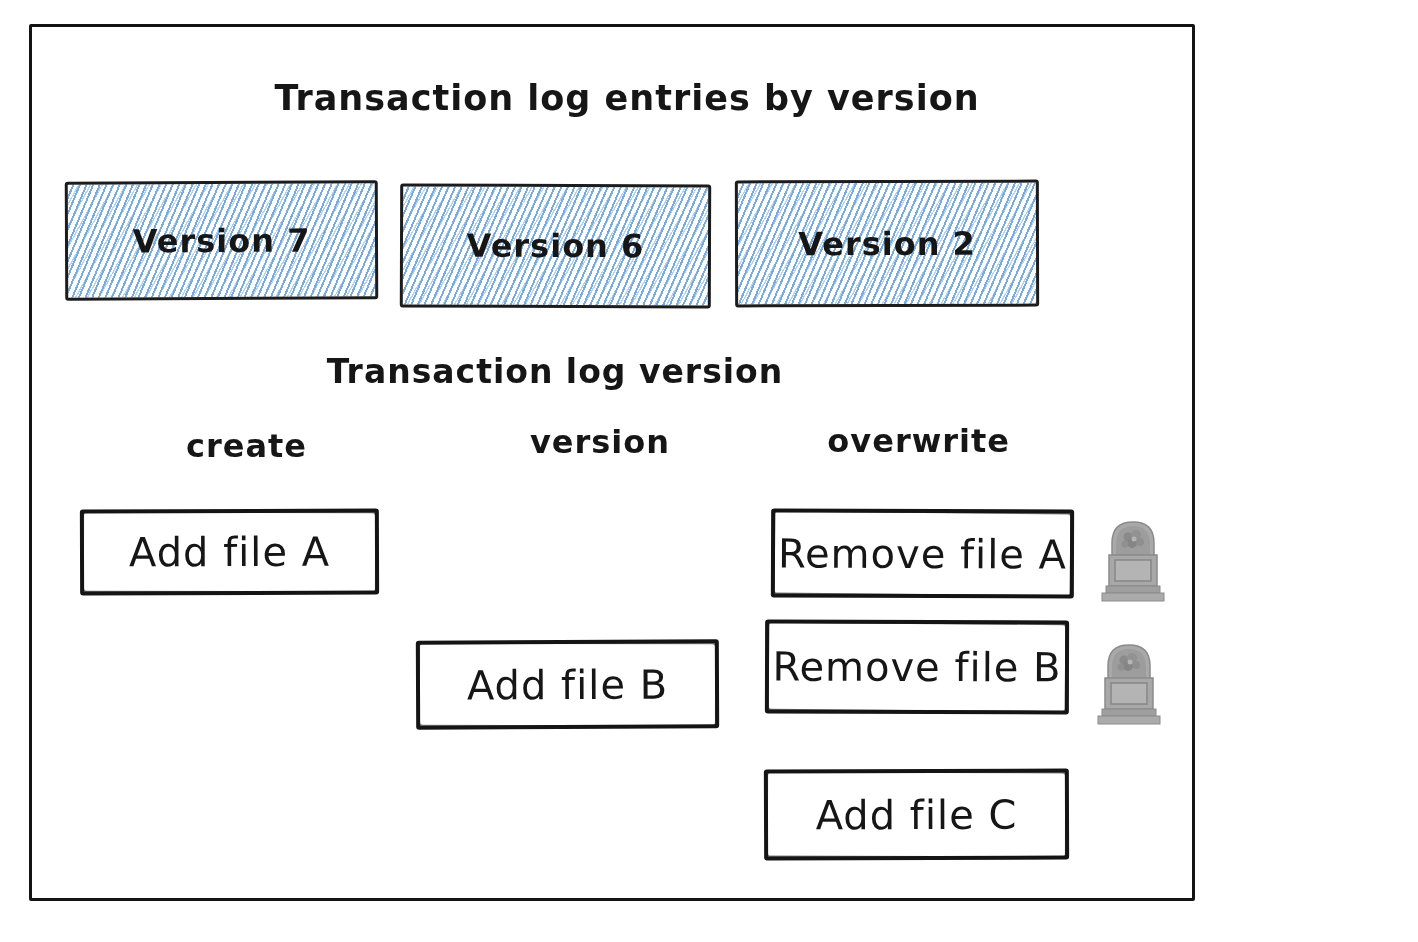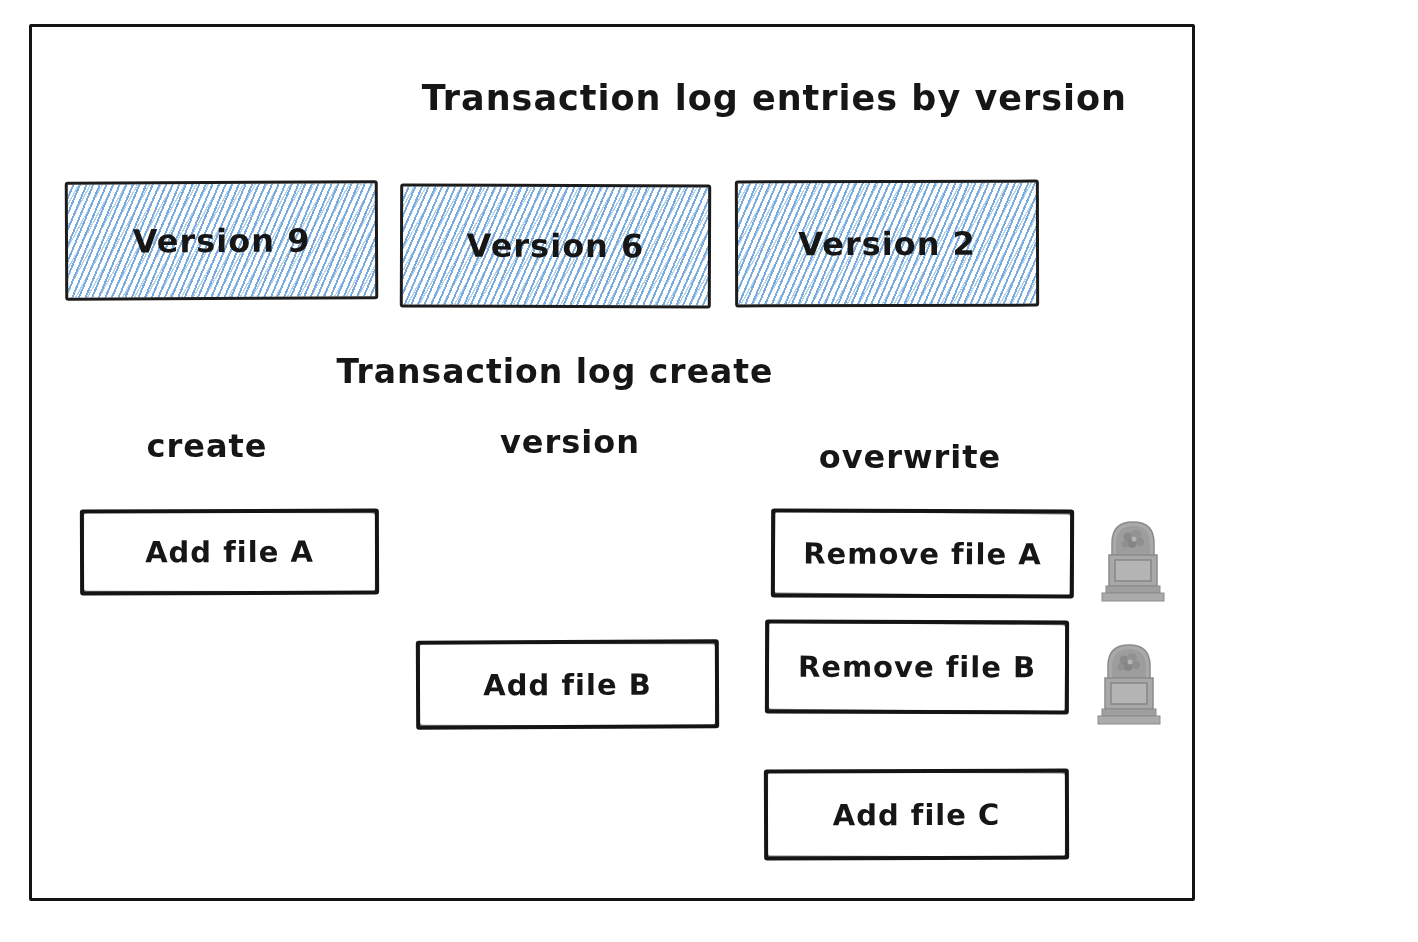--- a/index.html
+++ b/index.html
@@ -12,35 +12,35 @@
     color:#161616;
     overflow:hidden;
   }
   .frame {
     position:absolute; left:29px; top:24px; width:1166px; height:877px;
     border:3px solid #141414;
     border-radius:2px;
   }
   .title {
     position:absolute; left:127px; top:78px; width:1000px;
-    text-align:right; font-size:35px; font-weight:bold;
+    text-align:center; font-size:35px; font-weight:bold;
     letter-spacing:1px;
   }
   .subtitle {
     position:absolute; left:255px; top:352px; width:600px;
     text-align:center; font-size:33px; font-weight:bold;
     letter-spacing:1px;
   }
   .col-label {
-    position:absolute; width:200px; text-align:center;
+    position:absolute; width:200px; text-align:right;
     font-size:32px; font-weight:bold; letter-spacing:1px;
   }
   .col-create   { left:107px; top:427px; }
   .col-append   { left:470px; top:423px; }
-  .col-overwrite{ left:810px; top:438px; }
+  .col-overwrite{ left:810px; top:422px; }
 
   .vbox {
     position:absolute;
     border:3.5px solid #1c1c1c;
     border-radius:3px;
     display:flex; align-items:center; justify-content:center;
     background:
       repeating-linear-gradient(113deg,
         rgba(255,255,255,0) 0 4.2px,
         #79abdd 4.2px 6.1px),
@@ -61,21 +61,21 @@
     border-radius:3px;
     display:flex; align-items:center; justify-content:center;
   }
   .box::after {  
     content:""; position:absolute; inset:-2px;
     border:2px solid rgba(20,20,20,0.55);
     border-radius:5px;
     transform:rotate(0.35deg);
     pointer-events:none;
   }
-  .box span { font-size:29px; font-weight:bold; letter-spacing:1px; }
+  .box span { font-size:40px; font-weight:normal; letter-spacing:1px; }
 
   .box-add-a    { left:80px;  top:509px; width:299px; height:86px; transform:rotate(-0.2deg); }
   .box-remove-a { left:771px; top:509px; width:303px; height:89px; transform:rotate(0.2deg); }
   .box-add-b    { left:416px; top:640px; width:303px; height:89px; transform:rotate(-0.25deg); }
   .box-remove-b { left:765px; top:620px; width:304px; height:94px; transform:rotate(0.15deg); }
   .box-add-c    { left:764px; top:769px; width:305px; height:91px; transform:rotate(-0.2deg); }
 
   .tombstone { position:absolute; width:70px; height:92px; }
   .ts-1 { left:1098px; top:510px; }
   .ts-2 { left:1094px; top:633px; }
@@ -101,30 +101,30 @@
       <rect x="7" y="76" width="54" height="7" fill="#9f9f9f" stroke="#8b8b8b" stroke-width="1"></rect>
       <rect x="3" y="83" width="62" height="8" fill="#ababab" stroke="#8b8b8b" stroke-width="1"></rect>
     </symbol>
   </svg>
 
   <div class="frame"></div>
 
   <div class="title">Transaction log entries by version</div>
 
   <div class="vbox v0">
-    <span>Version 9</span>
+    <span>Version 7</span>
   </div>
   <div class="vbox v1">
     <span>Version 6</span>
   </div>
   <div class="vbox v2">
     <span>Version 2</span>
   </div>
 
-  <div class="subtitle">Transaction log create</div>
+  <div class="subtitle">Transaction log version</div>
 
   <div class="col-label col-create">create</div>
   <div class="col-label col-append">version</div>
   <div class="col-label col-overwrite">overwrite</div>
 
   <div class="box box-add-a">
     <span>Add file A</span>
   </div>
   <div class="box box-remove-a">
     <span>Remove file A</span>

